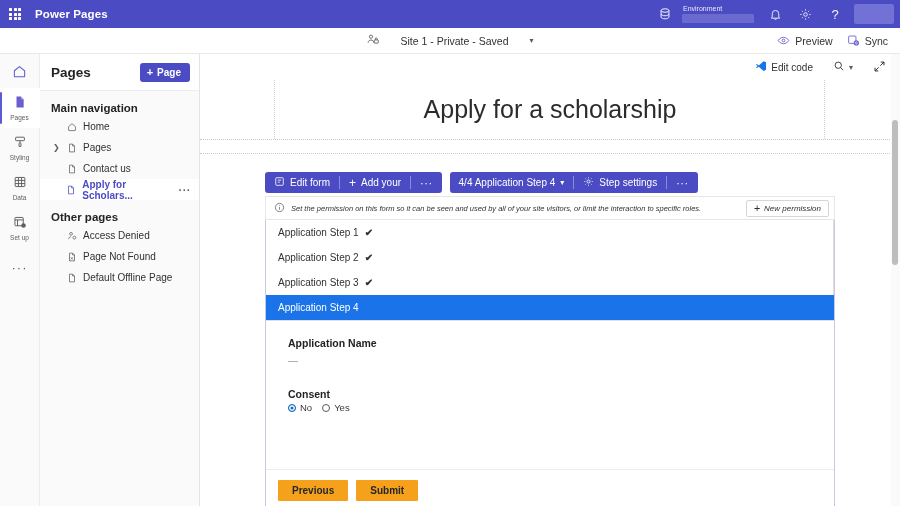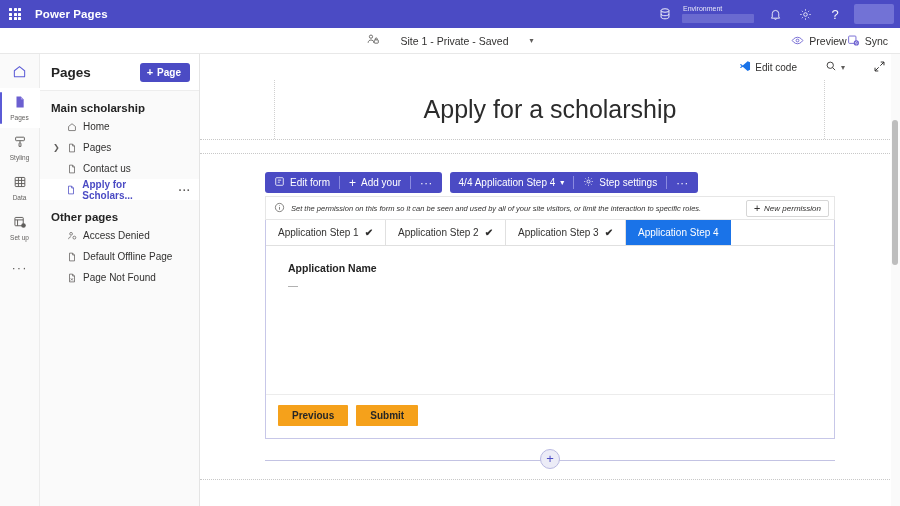--- a/index.html
+++ b/index.html
@@ -34,21 +34,21 @@
 
   
   .cmd-bar {
     position: absolute; top: 28px; left: 0; width: 900px; height: 26px;
     background: #ffffff; border-bottom: 1px solid #e8e8e8;
     display: flex; align-items: center;
   }
   .site-chip { position: absolute; left: 50%; transform: translateX(-50%);
     display: flex; align-items: center; gap: 21px; font-size: 10.5px; color: #323130;
     cursor: pointer; }
-  .cmd-right { margin-left: auto; display: flex; align-items: center; 
+  .cmd-right { margin-left: auto; display: flex; align-items: center; gap: 14px;
     padding-right: 12px; }
   .cmd-btn { display: flex; align-items: center; gap: 5px; font-size: 10.5px;
     color: #323130; cursor: pointer; }
   .cmd-btn svg { display: block; }
 
   
   .rail {
     position: absolute; top: 54px; left: 0; width: 40px; height: 452px;
     background: #fafafa; border-right: 1px solid #ececec;
     display: flex; flex-direction: column; align-items: center; padding-top: 4px;
@@ -79,21 +79,21 @@
   .nav-item.selected { background: #ffffff; color: #4b4bc4; font-weight: 600; }
   .nav-item .chev { position: absolute; left: 13px; font-size: 8px; color: #605e5c; }
   .nav-item .dots { margin-left: auto; margin-right: 8px; font-size: 11px;
     color: #605e5c; letter-spacing: .5px; }
   .nav-icon { width: 11px; display: flex; align-items: center; justify-content: center; }
 
   
   .canvas { position: absolute; top: 54px; left: 200px; width: 700px; height: 452px;
     background: #ffffff; overflow: hidden; }
   .canvas-toolbar { height: 26px; display: flex; align-items: center; justify-content: flex-end;
-    gap: 28px; padding-right: 14px; background: #ffffff; }
+    gap: 20px; padding-right: 14px; background: #ffffff; }
   .ct-item { display: flex; align-items: center; gap: 4px; font-size: 10px;
     color: #323130; cursor: pointer; }
 
   .canvas-scroll { position: relative; height: 426px; background: #ffffff; }
 
   
   .pg-header-band { height: 60px; border-bottom: 1px dotted #c8c8c8;
     position: relative; display: flex; align-items: center; justify-content: center; }
   .pg-header-band::before, .pg-header-band::after {
     content: ""; position: absolute; top: 0; bottom: 0; width: 1px;
@@ -116,21 +116,21 @@
   .tg-dots { font-size: 11px; letter-spacing: .5px; }
 
   .perm-bar { border: 1px solid #e6e6e6; background: #fff; height: 24px;
     display: flex; align-items: center; padding: 0 5px 0 8px; gap: 6px; font-style: italic; }
   .perm-text { font-size: 7.5px; color: #323130; }
   .perm-btn { margin-left: auto; border: 1px solid #d6d6d6; border-radius: 2px;
     font-size: 8px; color: #323130; padding: 3px 7px; display: flex;
     align-items: center; gap: 4px; cursor: pointer; background: #fff; }
 
   .form-card { border: 1px solid #c7c7e8; border-top: none; background: #fff; }
-  .step-tabs { display: flex; border-bottom: 1px solid #e0e0e0; }
+  .step-tabs { display: flex; border-bottom: 1px solid #e0e0e0; flex-direction: column; }
   .step-tab { display: flex; align-items: center; gap: 6px; font-size: 10px;
     color: #323130; padding: 0 12px; height: 25px; cursor: pointer;
     border-right: 1px solid #e0e0e0; white-space: nowrap; }
   .step-tab.active { background: #1a73e8; color: #fff; border-right: none; }
   .chk { font-size: 10px; font-weight: bold; }
 
   .form-body { padding: 16px 0 14px 22px; min-height: 148px; }
   .fld-label { font-size: 10.5px; font-weight: bold; color: #242424; margin-bottom: 6px; }
   .fld-value { font-size: 10px; color: #3b3b3b; }
   .fld-group { margin-bottom: 22px; }
@@ -303,21 +303,21 @@
 
 <div class="pages-panel">
   <div class="pages-head">
     <div class="pages-title">Pages</div>
     <div class="page-add-btn">
       <span style="font-size:11px;line-height:10px;">+</span>
       <span>Page</span>
     </div>
   </div>
 
-  <div class="nav-section">Main scholarship</div>
+  <div class="nav-section">Main navigation</div>
 
   <div class="nav-item">
     <span class="nav-icon">
       <svg width="10" height="10" viewBox="0 0 16 16" fill="none" stroke="#605e5c" stroke-width="1.2">
         <path d="M2.5 7.2L8 2.8l5.5 4.4V13a.7.7 0 01-.7.7H3.2a.7.7 0 01-.7-.7V7.2z"></path>
       </svg>
     </span>
     <span>Home</span>
   </div>
 
@@ -364,34 +364,34 @@
       </svg>
     </span>
     <span>Access Denied</span>
   </div>
 
   <div class="nav-item">
     <span class="nav-icon">
       <svg width="10" height="10" viewBox="0 0 16 16" fill="none" stroke="#605e5c" stroke-width="1.2">
         <path d="M4 1.8h5l3 3v9.4H4z"></path>
           <path d="M9 1.8v3h3"></path>
-      </svg>
-    </span>
-    <span>Default Offline Page</span>
+          <path d="M6 8.5l3.5 3.5M9.5 8.5L6 12"></path>
+      </svg>
+    </span>
+    <span>Page Not Found</span>
   </div>
 
   <div class="nav-item">
     <span class="nav-icon">
       <svg width="10" height="10" viewBox="0 0 16 16" fill="none" stroke="#605e5c" stroke-width="1.2">
         <path d="M4 1.8h5l3 3v9.4H4z"></path>
           <path d="M9 1.8v3h3"></path>
-          <path d="M6 8.5l3.5 3.5M9.5 8.5L6 12"></path>
-      </svg>
-    </span>
-    <span>Page Not Found</span>
+      </svg>
+    </span>
+    <span>Default Offline Page</span>
   </div>
 </div>
 
 <div class="canvas">
 
   <div class="canvas-toolbar">
     <div class="ct-item">
       <span>
         <svg width="12" height="12" viewBox="0 0 16 16">
           <path d="M11.5 1.5L5 7.2 2.6 5.4 1.3 6.2l2.2 1.9-2.2 1.9 1.3.8L5 8.9l6.5 5.6 3.2-1.4V2.9L11.5 1.5z" fill="#1a73e8"></path>
@@ -500,20 +500,33 @@
             </div>
           </div>
 
           <div class="form-body">
 
             <div class="fld-group">
               <div class="fld-label">Application Name</div>
               <div class="fld-dash">—</div>
             </div>
 
+            <div>
+              <div class="consent-label">Consent</div>
+              <div class="radio-row">
+                <label class="radio-opt">
+                  <span class="radio on"></span>
+                  <span>No</span>
+                </label>
+                <label class="radio-opt">
+                  <span class="radio"></span>
+                  <span>Yes</span>
+                </label>
+              </div>
+            </div>
           </div>
 
           <div class="form-foot">
             <button class="btn-orange">Previous</button>
             <button class="btn-orange">Submit</button>
           </div>
         </div>
 
         <div class="add-sec">
           <div class="add-sec-line"></div>

